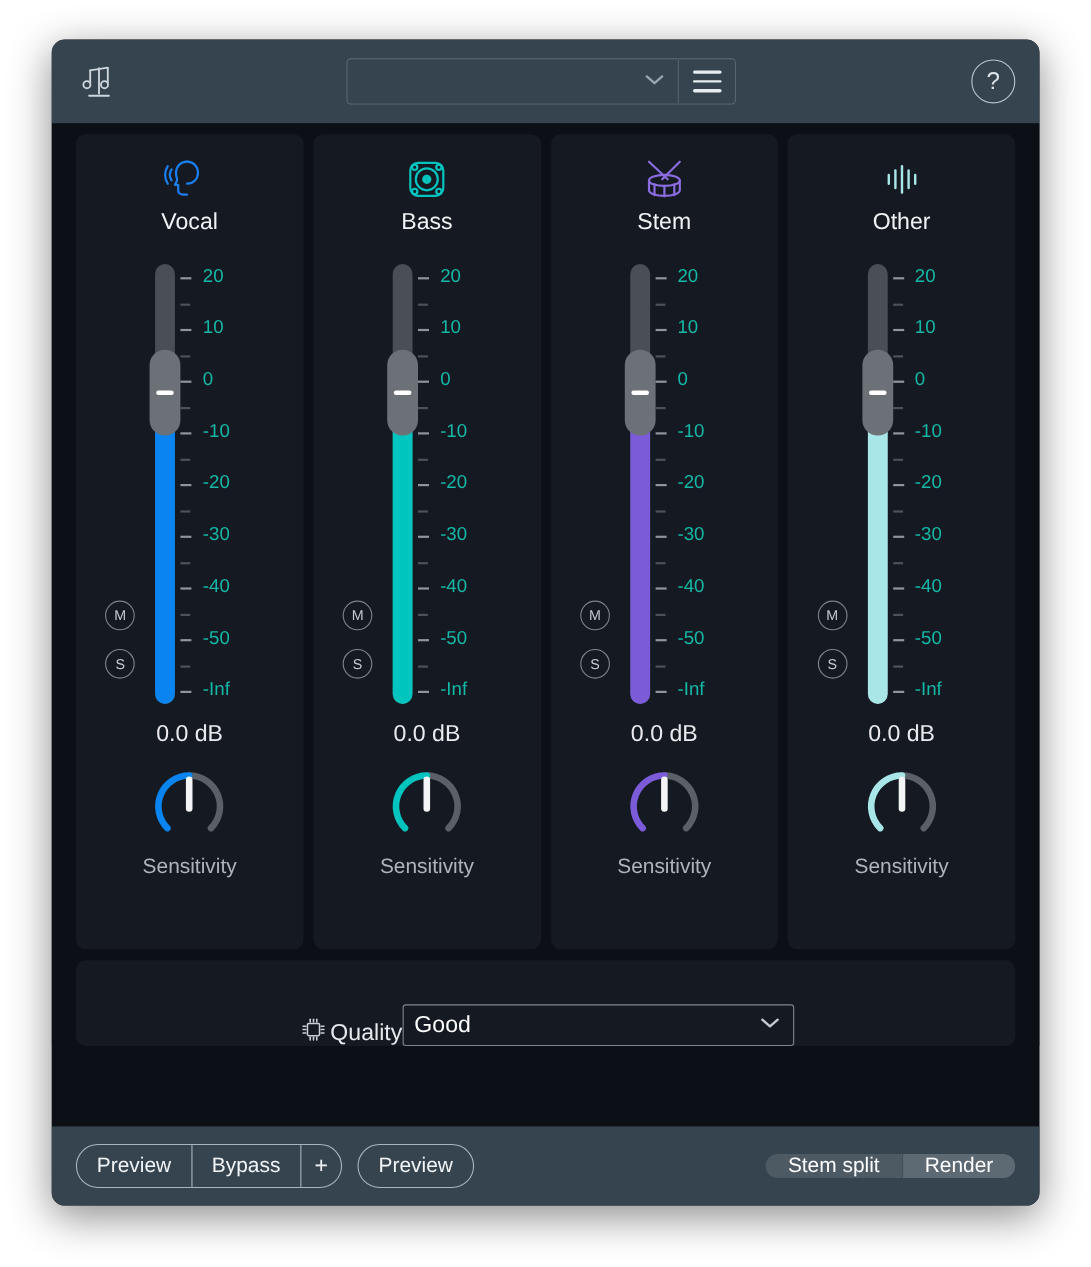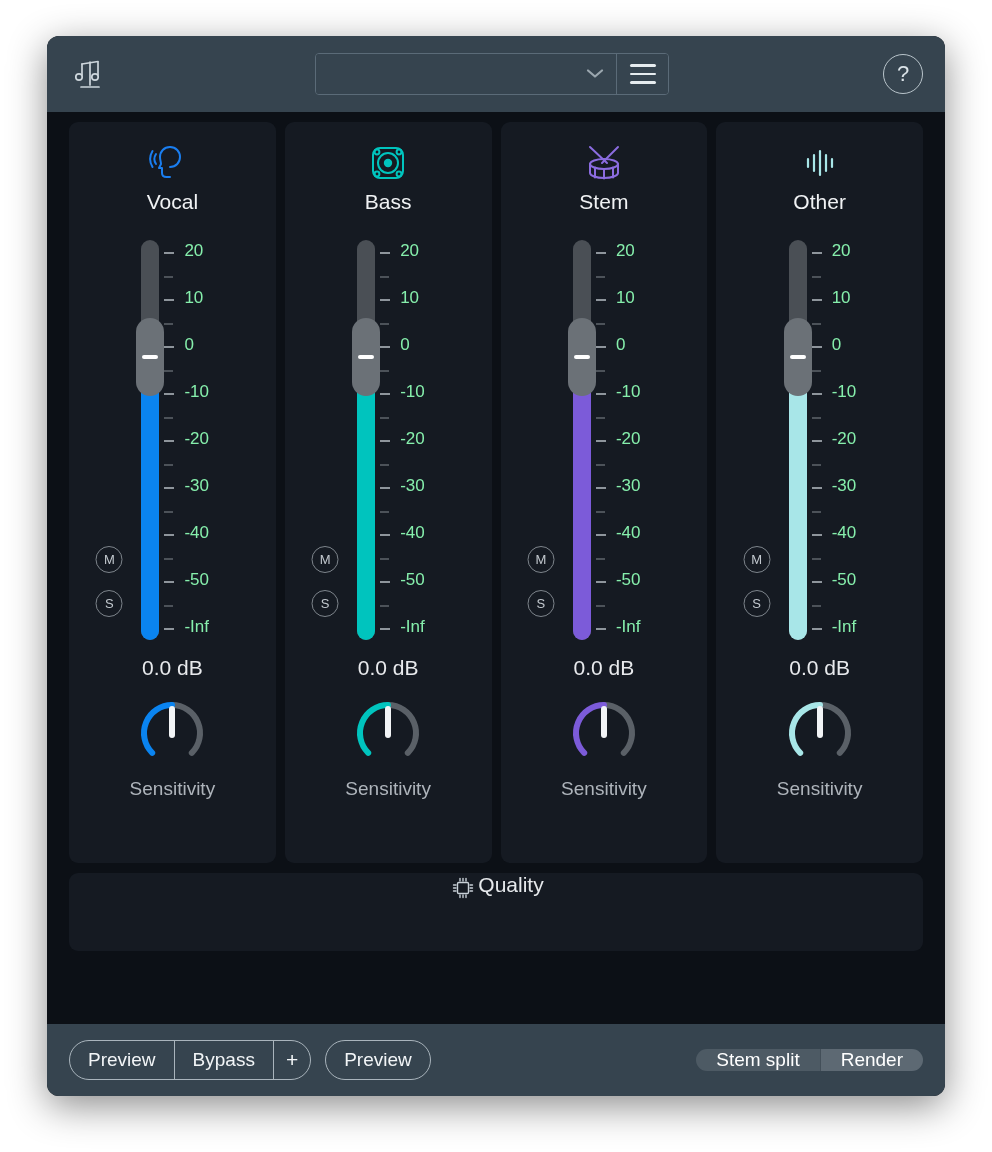--- a/index.html
+++ b/index.html
@@ -136,21 +136,21 @@
     top: 0; height: 400px; width: 84px;
   }
   .tickrow { position: absolute; left: 0; width: 84px; height: 1px; }
   .tickrow .tk {
     position: absolute; left: 0; top: 0; height: 2px; background: #6f757c;
   }
   .tickrow.major .tk { width: 10px; background: #8e959c; }
   .tickrow.minor .tk { width: 9px; background: #4c5259; }
   .tickrow .lbl {
     position: absolute; left: 20px; top: -11px;
-    color: #86efac; font-size: 17px; white-space: nowrap;
+    color: #14b8a6; font-size: 17px; white-space: nowrap;
   }
 
   .ms-buttons {
     position: absolute; left: 50%; transform: translateX(-50%);
     margin-left: -63px; top: 306px;
     display: flex; flex-direction: column; gap: 17px;
   }
   .ms-btn {
     width: 27px; height: 27px; border-radius: 50%;
     border: 1.6px solid #7d848b; color: #c3c9cf;
@@ -163,21 +163,21 @@
 
   .knob-wrap { margin-top: 14px; width: 78px; height: 78px; position: relative; cursor: pointer; }
   .knob-label { margin-top: 6px; color: #aeb4bb; font-size: 19px; }
 
   
   #quality-row {
     margin-top: 10px;
     background: #151a22;
     border-radius: 9px;
     height: 78px;
-    display: flex; align-items: flex-start; justify-content: center; gap: 0;
+    display: flex; align-items: flex-end; justify-content: center; gap: 0;
   }
   #chip-icon { width: 30px; height: 30px; display:flex; align-items:center; justify-content:center; }
   #quality-label { color: #e6e9ec; font-size: 21px; }
   #quality-select-wrap {
     position: relative; width: 356px; height: 38px;
     border: 1px solid #7f868d; border-radius: 3px;
     display: flex; align-items: center; cursor: pointer;
     background: #151a22;
   }
   #quality-value { color: #ffffff; font-size: 21px; padding-left: 10px; }
@@ -647,20 +647,28 @@
             <line x1="17" y1="21" x2="17" y2="23.5"></line>
           <line x1="4.5" y1="11" x2="7" y2="11"></line>
             <line x1="4.5" y1="14" x2="7" y2="14"></line>
             <line x1="4.5" y1="17" x2="7" y2="17"></line>
           <line x1="21" y1="11" x2="23.5" y2="11"></line>
             <line x1="21" y1="14" x2="23.5" y2="14"></line>
             <line x1="21" y1="17" x2="23.5" y2="17"></line>
         </svg>
       </div>
       <div id="quality-label">Quality</div>
+      <div id="quality-select-wrap">
+        <span id="quality-value">Good</span>
+        <span class="sel-chevron">
+          <svg width="18" height="12" viewBox="0 0 18 12" fill="none" stroke="#c3cad0" stroke-width="2.2" stroke-linecap="round" stroke-linejoin="round">
+            <polyline points="2,3 9,9 16,3"></polyline>
+          </svg>
+        </span>
+      </div>
     </div>
 
   </div>
 
   <div id="footer">
     <div class="pill-group outlined">
       <button class="pill">Preview</button>
       <button class="pill">Bypass</button>
       <button class="pill plus">+</button>
     </div>

